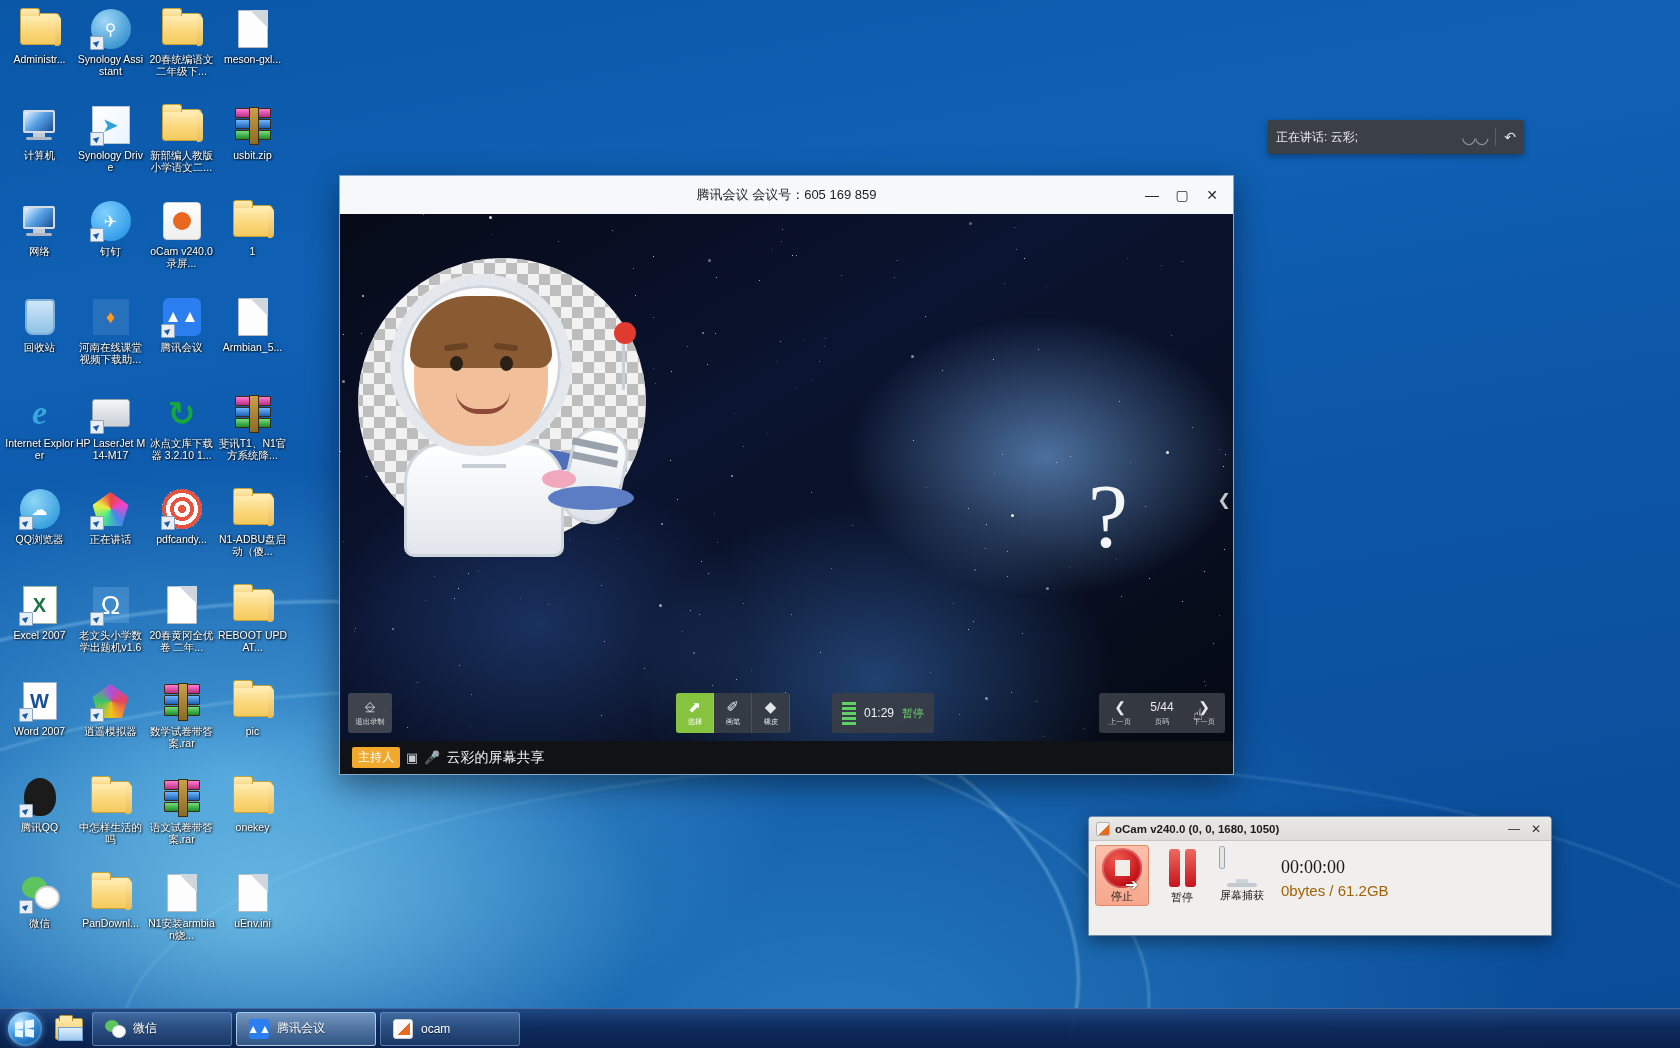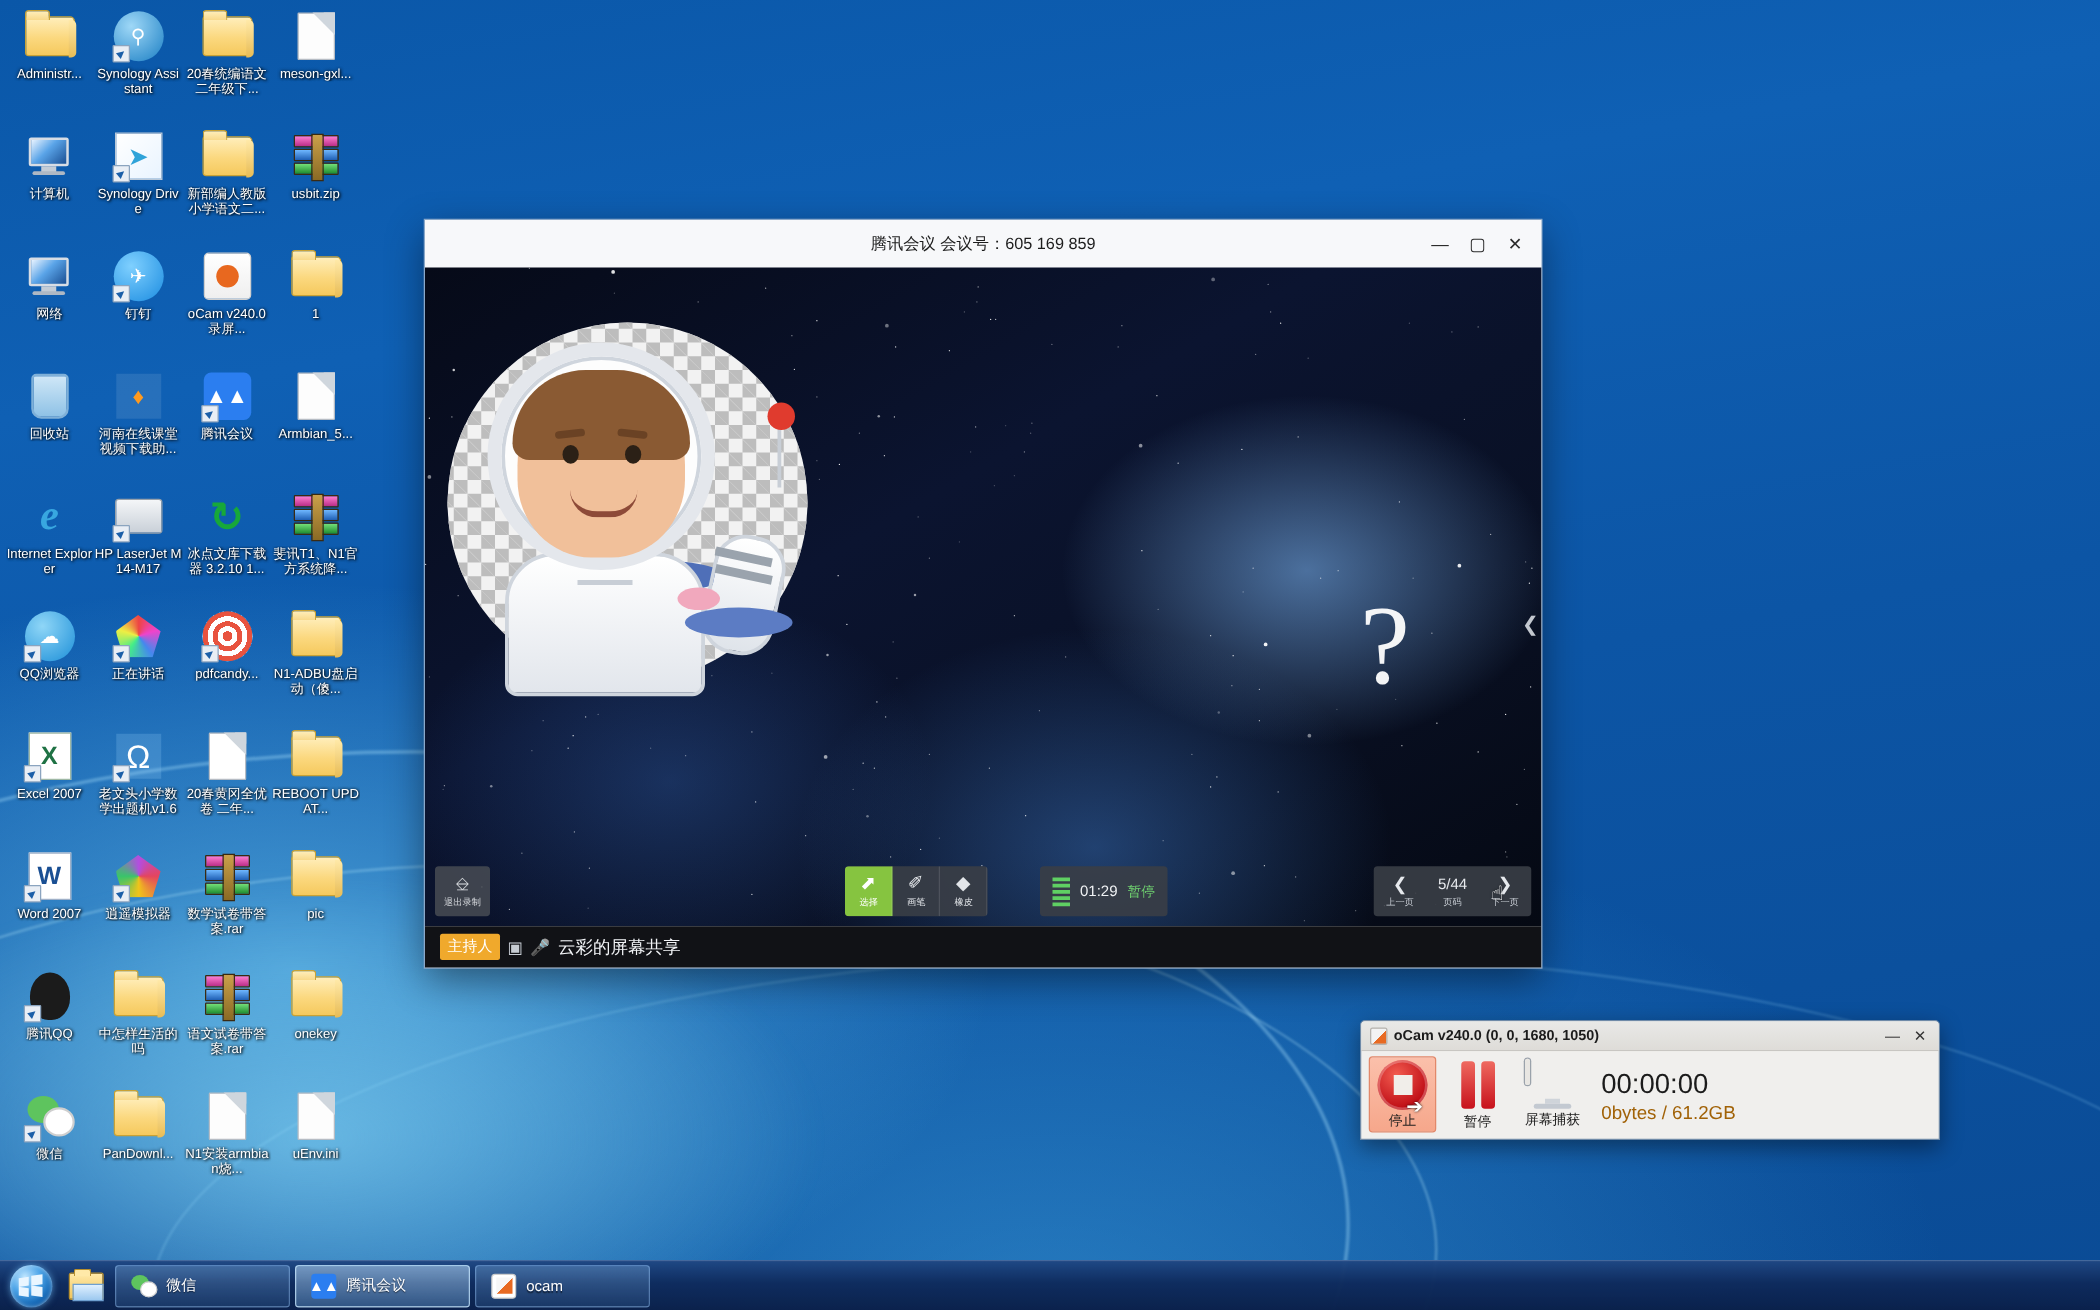--- a/index.html
+++ b/index.html
@@ -298,21 +298,21 @@
     display: flex; align-items: center; padding: 0 8px;
     box-shadow: 0 2px 6px rgba(0,0,0,.35);
   }
   #speaker-text { color:#eef0f3; font-size: 12px; flex: 1; }
   #speaker-wave { color:#8d939c; font-size: 17px; letter-spacing: -2px; }
   #speaker-sep { width: 1px; height: 18px; background: #5a5f67; margin: 0 8px; }
   #speaker-back { color:#e7eaee; font-size: 14px; }
 
   
   #ocam-window {
-    position: absolute; left: 1088px; top: 816px; width: 464px; height: 96px;
+    position: absolute; left: 1088px; top: 816px; width: 464px; height: 120px;
     background: #f0efed;
     border: 1px solid #6f8aa8;
     border-radius: 4px 4px 0 0;
     box-shadow: 0 6px 18px rgba(0,0,0,.40);
   }
   #ocam-titlebar {
     height: 24px; display:flex; align-items:center; padding: 0 4px;
     background: linear-gradient(180deg,#e9e9e7,#dedcd8);
     border-bottom: 1px solid #c8c6c2; border-radius: 3px 3px 0 0;
   }
@@ -344,21 +344,21 @@
   .cap-monitor {
     width: 44px; height: 38px; position: relative;
   }
   .cap-monitor .m {
     width: 44px; height: 30px; background: linear-gradient(160deg,#7fc4ef,#1464b4);
     border: 2px solid #e8e6e2; border-radius: 2px; box-shadow: 0 0 0 1px #9aa2ab;
   }
   .cap-monitor .s { position:absolute; left: 16px; top: 30px; width: 12px; height: 4px; background:#cfd4da; }
   .cap-monitor .b { position:absolute; left: 7px; top: 34px; width: 30px; height: 4px; background:#c3c9d1; border-radius: 3px; }
   #ocam-stats { margin-left: 6px; }
-  #ocam-time { font-size: 22px; line-height: 28px; color:#1b1b1b; font-family: Liberation Sans, sans-serif; }
+  #ocam-time { font-size: 18px; line-height: 28px; color:#1b1b1b; font-family: Liberation Serif, serif; }
   #ocam-size { font-size: 15px; color:#a16207; margin-top: 1px; }
   #ocam-cursor { position: absolute; left: 36px; top: 58px; font-size: 16px; color:#fff; text-shadow: 0 0 2px #000; }
 
   
   #taskbar {
     position: absolute; left: 0; bottom: 0; width: 1680px; height: 40px;
     background: linear-gradient(180deg, rgba(30,70,130,.96) 0%, rgba(14,42,92,.97) 45%, rgba(10,32,74,.98) 100%);
     border-top: 1px solid rgba(140,190,255,.45);
     display: flex; align-items: center;
   }
@@ -717,20 +717,26 @@
         <span class="lbl">N1安装armbian烧...</span>
       </div>
       <div class="dicon">
         <span class="glyph">
           <span class="doc"></span>
         </span>
         <span class="lbl">uEnv.ini</span>
       </div>
     </div>
 
+  <div id="speaker-float">
+    <span id="speaker-text">正在讲话: 云彩;</span>
+    <span id="speaker-wave">◡◡</span>
+    <span id="speaker-sep"></span>
+    <span id="speaker-back">↶</span>
+  </div>
 
   <div id="meeting-window">
     <div id="meeting-titlebar">
       <span id="meeting-title">腾讯会议 会议号：605 169 859</span>
       <div class="win-btns">
         <div class="win-btn">—</div>
         <div class="win-btn">▢</div>
         <div class="win-btn">✕</div>
       </div>
     </div>

